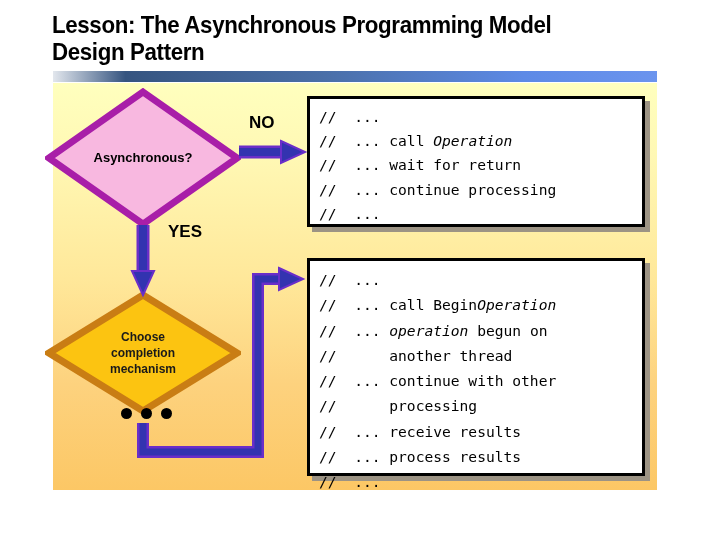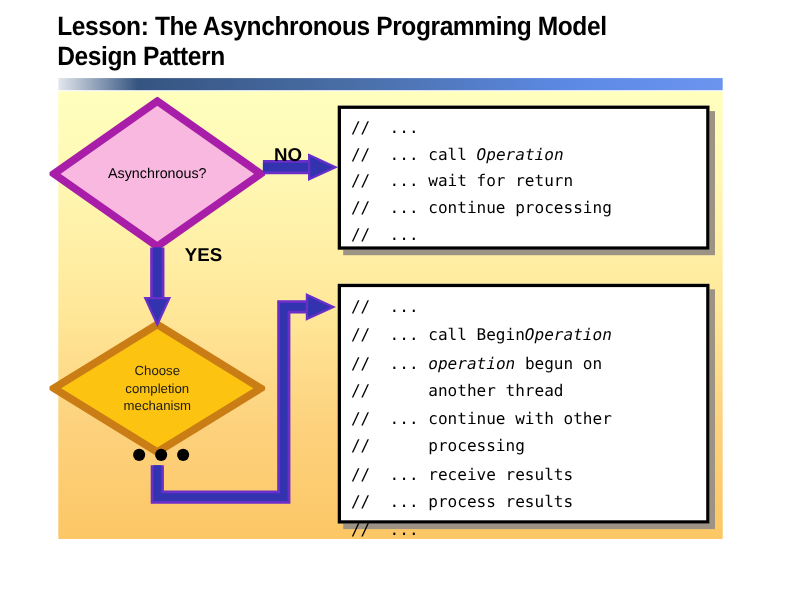--- a/index.html
+++ b/index.html
@@ -61,21 +61,21 @@
     text-align: center;
   }
   .diamond .dshape {
     position: absolute;
     left: 0; top: 0; right: 0; bottom: 0;
   }
   .diamond .dlabel {
     position: relative;
     z-index: 2;
     font-family: "Liberation Sans", sans-serif;
-    font-weight: normal;
+    font-weight: bold;
     color: #000000;
     white-space: pre-line;
   }
 
   #diamond-async {
     left: -8px;
     top: 5px;
     width: 196px;
     height: 140px;
   }
@@ -95,21 +95,21 @@
 
   
   .flow-label {
     position: absolute;
     font-family: "Liberation Sans", sans-serif;
     font-weight: bold;
     font-size: 17px;
     color: #000000;
     z-index: 3;
   }
-  #label-no  { left: 196px; top: 48px; }
+  #label-no  { left: 196px; top: 30px; }
   #label-yes { left: 115px; top: 139px; }
 
   
   #ellipsis-dots {
     position: absolute;
     left: 68px;
     top: 325px;
     width: 58px;
     height: 14px;
     z-index: 3;

